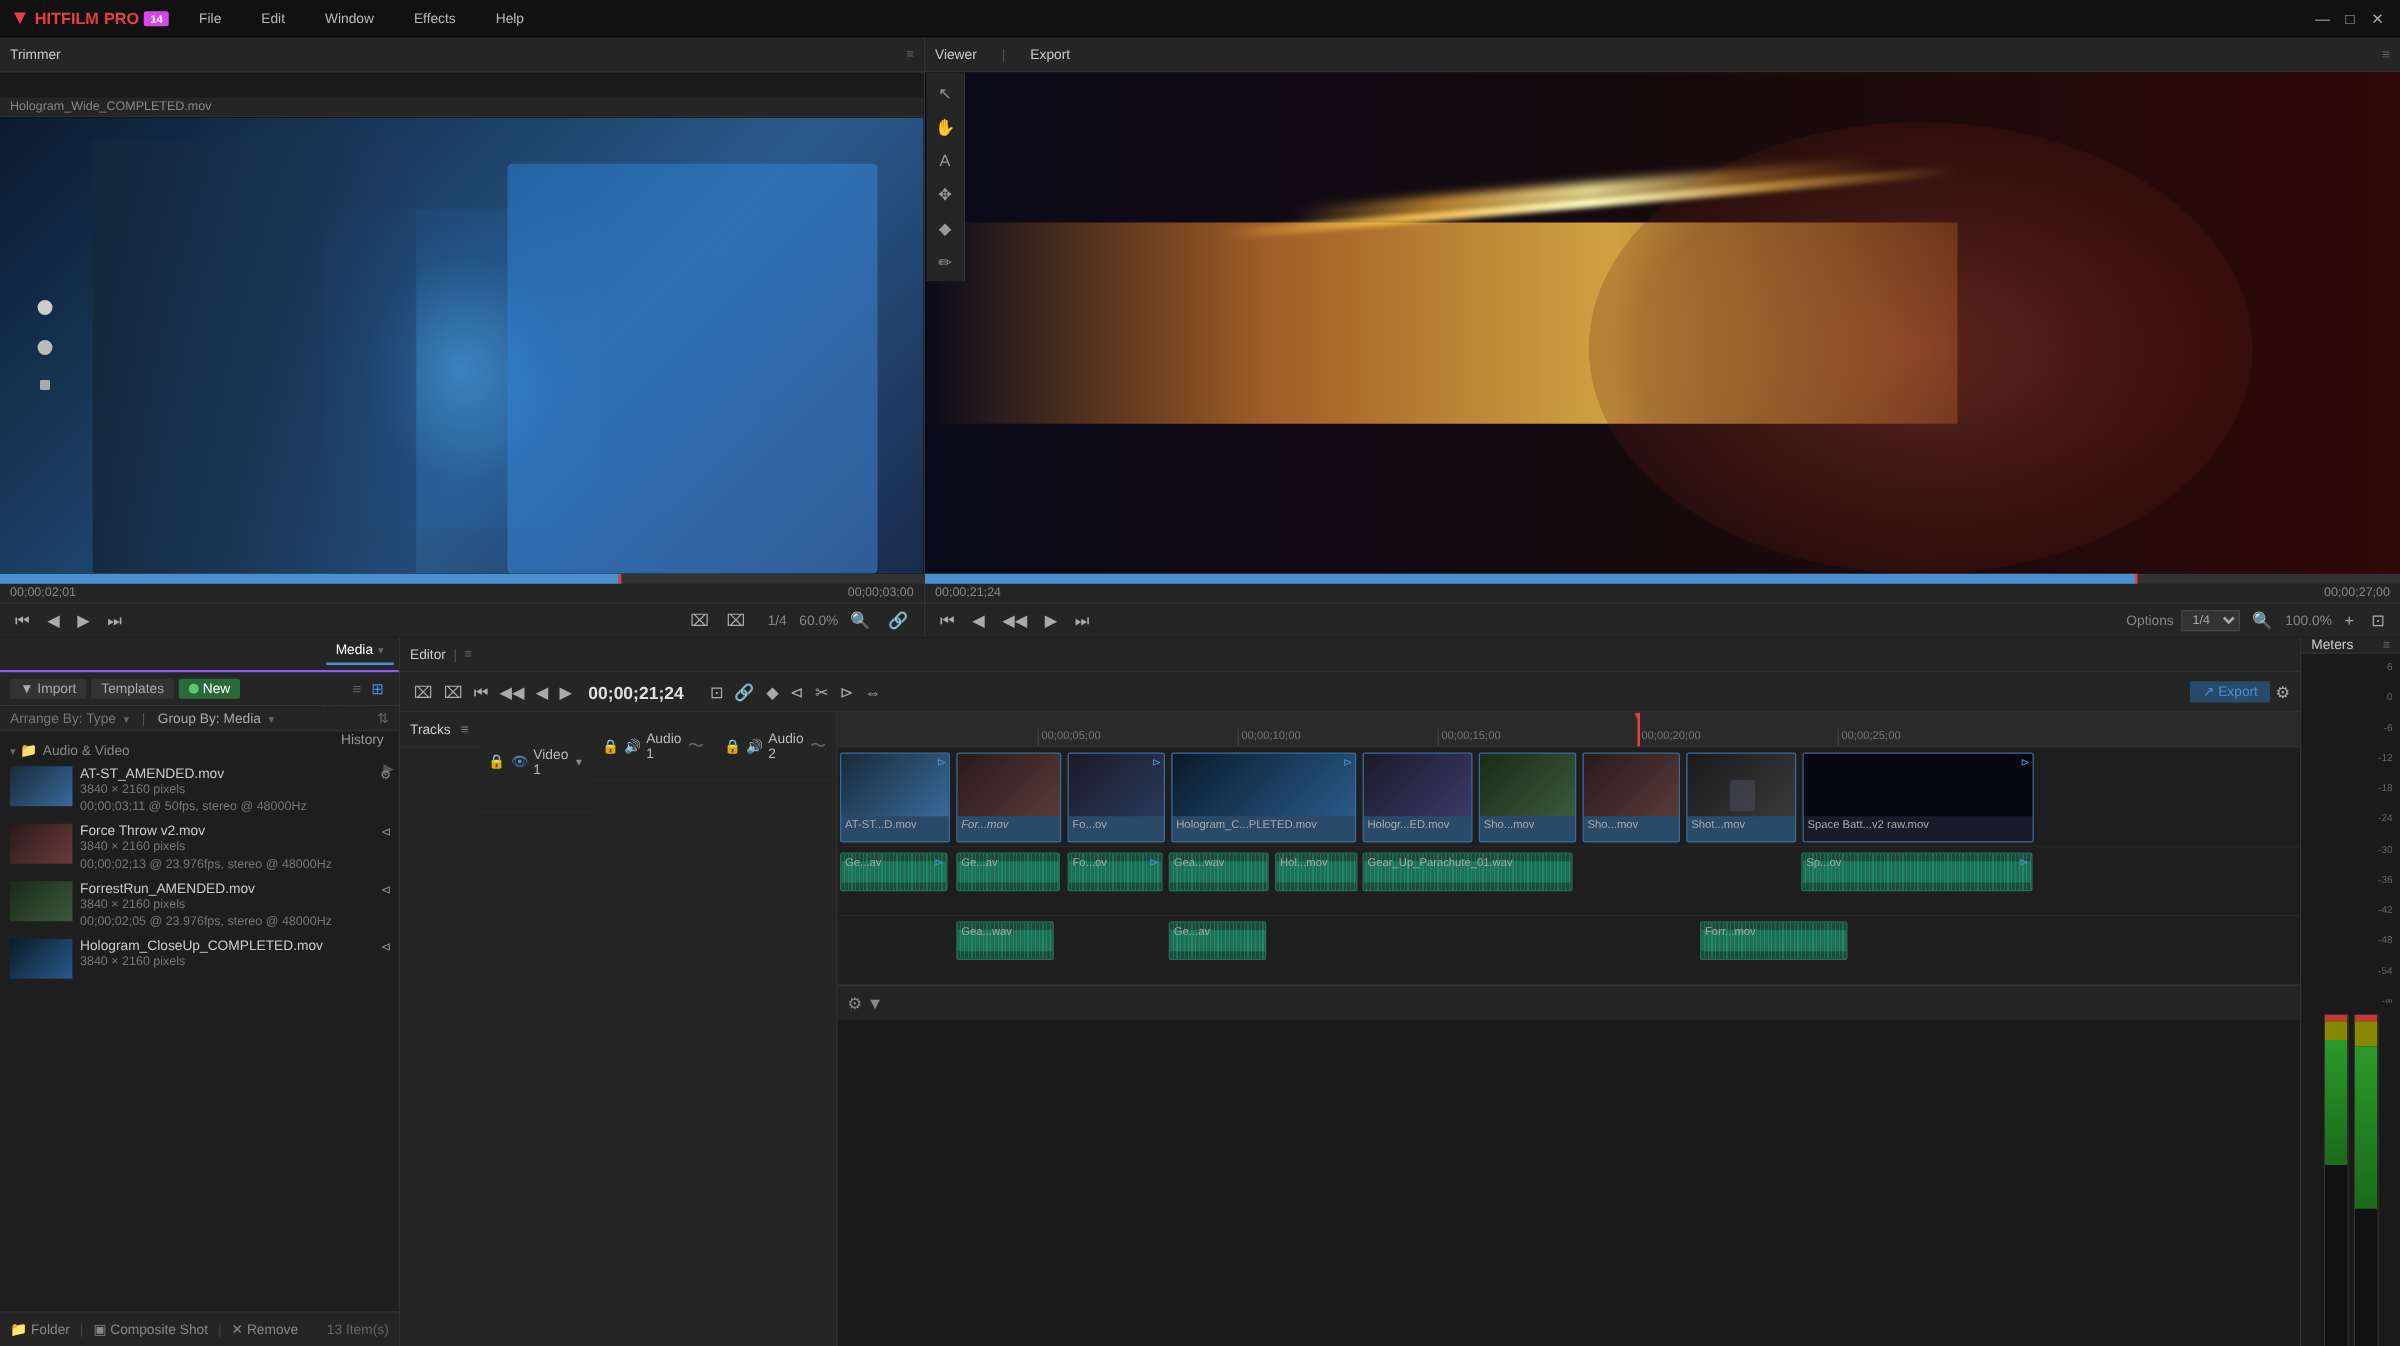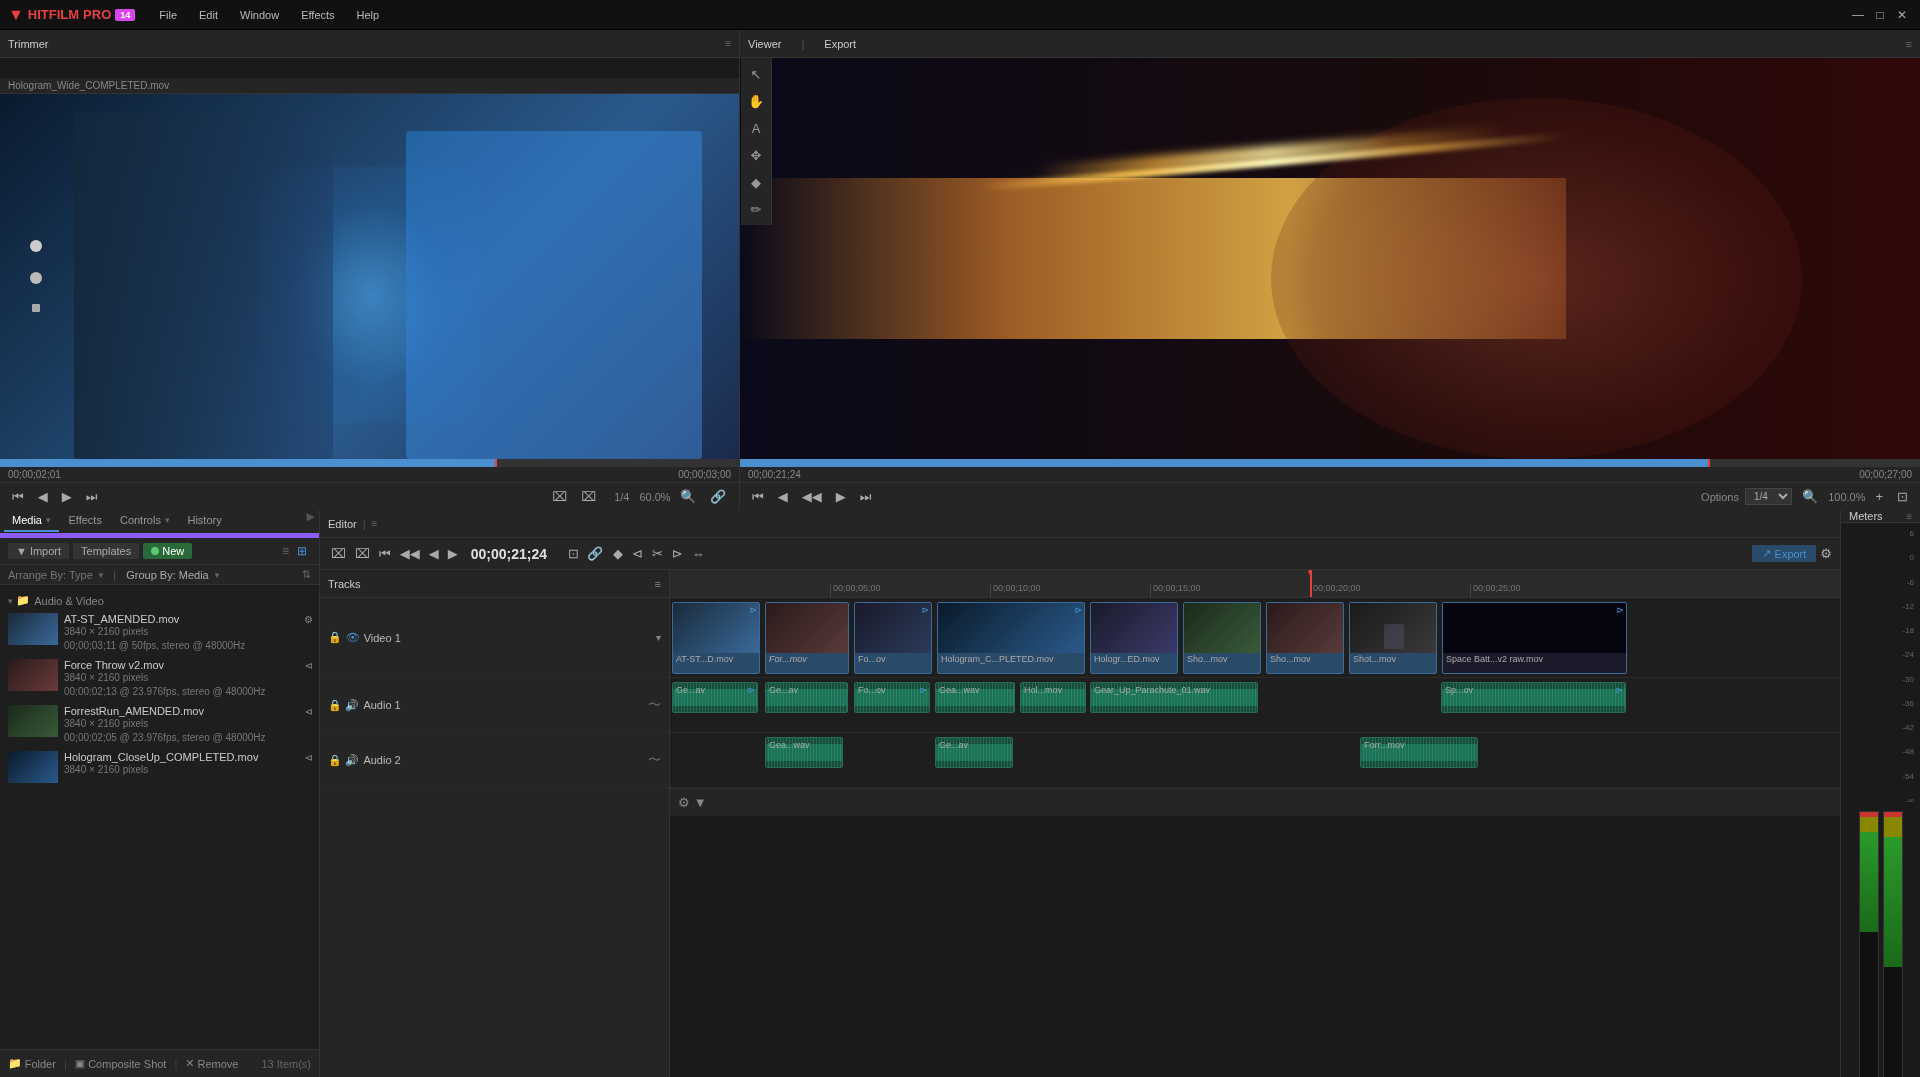--- a/index.html
+++ b/index.html
@@ -12,21 +12,21 @@
       display: flex;
       align-items: center;
       padding: 0 8px;
       justify-content: space-between;
       border-bottom: 1px solid #000;
     }
     #titlebar-left { display: flex; align-items: center; gap: 6px; }
     #app-logo { color: #e84040; font-weight: bold; font-size: 13px; display: flex; align-items: center; gap: 4px; }
     #app-logo .logo-v { color: #e84040; font-size: 16px; }
     #app-version-badge { background: #d946ef; color: #fff; font-size: 9px; padding: 1px 5px; border-radius: 2px; }
-    #menubar { display: flex; gap: 6px; margin-left: 10px; }
+    #menubar { display: flex; gap: 16px; margin-left: 10px; }
     .menu-item { color: #bbb; padding: 4px 8px; cursor: pointer; font-size: 11px; }
     #titlebar-controls { display: flex; gap: 2px; }
     .title-btn { width: 20px; height: 20px; display: flex; align-items: center; justify-content: center; cursor: pointer; color: #aaa; font-size: 12px; }
 
     
     #main-layout { display: flex; flex-direction: column; height: calc(1077px - 30px); }
 
     
     #top-section { display: flex; height: 480px; }
 
@@ -53,21 +53,21 @@
     .viewer-light { position: absolute; left: 0; top: 30%; width: 70%; height: 40%; background: linear-gradient(to right, transparent, rgba(255,150,50,0.6), rgba(255,200,80,0.8), rgba(255,150,50,0.3)); }
     #viewer-controls { height: 28px; background: #252525; display: flex; align-items: center; padding: 0 8px; gap: 6px; border-top: 1px solid #333; }
     .viewer-ctrl-btn { color: #aaa; cursor: pointer; font-size: 13px; padding: 2px 4px; }
     .viewer-zoom-select { background: #333; border: 1px solid #444; color: #aaa; font-size: 10px; padding: 1px 4px; }
 
     
     #bottom-section { flex: 1; display: flex; overflow: hidden; }
 
     
     #left-panel { width: 320px; display: flex; flex-direction: column; background: #1e1e1e; border-right: 1px solid #333; }
-    #left-tabs { display: flex; align-items: flex-start; background: #252525; border-bottom: 5px solid #8b5cf6; height: 28px; padding: 0 4px; gap: 2px; }
+    #left-tabs { display: flex; align-items: flex-end; background: #252525; border-bottom: 2px solid #8b5cf6; height: 28px; padding: 0 4px; gap: 2px; flex-direction: column; }
     .left-tab { padding: 4px 8px; cursor: pointer; color: #999; font-size: 11px; border-bottom: 2px solid transparent; display: flex; align-items: center; gap: 4px; }
     .left-tab.active { color: #fff; border-bottom: 2px solid #4a8fd0; }
     .left-tab-btn { color: #666; font-size: 9px; cursor: pointer; }
     #left-toolbar { display: flex; align-items: center; padding: 4px 8px; gap: 4px; background: #252525; border-bottom: 1px solid #333; }
     #import-btn { background: #333; border: none; color: #aaa; padding: 2px 8px; cursor: pointer; font-size: 11px; display: flex; align-items: center; gap: 3px; }
     #templates-btn { background: #333; border: none; color: #aaa; padding: 2px 8px; cursor: pointer; font-size: 11px; }
     #new-btn { background: #2a6a3a; border: none; color: #fff; padding: 2px 8px; cursor: pointer; font-size: 11px; display: flex; align-items: center; gap: 3px; border-radius: 2px; }
     .new-dot { width: 8px; height: 8px; background: #5cc870; border-radius: 50%; }
     #view-toggle { display: flex; margin-left: auto; }
     .view-btn { color: #666; font-size: 12px; cursor: pointer; padding: 2px 4px; }
@@ -111,21 +111,21 @@
 
     
     #timeline-controls { display: flex; align-items: center; padding: 0 8px; height: 32px; background: #252525; border-bottom: 1px solid #333; gap: 4px; }
     #timeline-timecode { color: #e0e0e0; font-size: 14px; font-weight: bold; margin-right: 8px; }
     .tl-ctrl-btn { color: #aaa; cursor: pointer; font-size: 13px; padding: 1px 3px; }
     #export-btn { background: #2a4a6a; border: none; color: #4a8fd0; padding: 2px 10px; cursor: pointer; font-size: 11px; margin-left: auto; display: flex; align-items: center; gap: 3px; }
     #tl-settings-btn { color: #aaa; cursor: pointer; font-size: 13px; }
 
     
     #tracks-area { display: flex; flex: 1; overflow: hidden; }
-    #track-headers { width: 350px; background: #252525; border-right: 1px solid #333; display: flex; flex-direction: column; flex-shrink: 0; }
+    #track-headers { width: 350px; background: #252525; border-right: 1px solid #333; display: flex; flex-direction: row; flex-shrink: 0; }
     #tracks-header-bar { height: 28px; display: flex; align-items: center; padding: 0 8px; border-bottom: 1px solid #333; gap: 4px; }
     .tracks-header-icon { color: #888; font-size: 11px; cursor: pointer; }
 
     .track-header { display: flex; align-items: center; padding: 0 8px; gap: 4px; border-bottom: 1px solid #2a2a2a; cursor: pointer; }
     .track-header.video-track { height: 80px; }
     .track-header.audio-track { height: 55px; }
     .track-lock { color: #666; font-size: 11px; cursor: pointer; }
     .track-vis { color: #4a8fd0; font-size: 11px; cursor: pointer; }
     .track-mute { color: #888; font-size: 11px; cursor: pointer; }
     .track-name { color: #bbb; font-size: 11px; flex: 1; }

